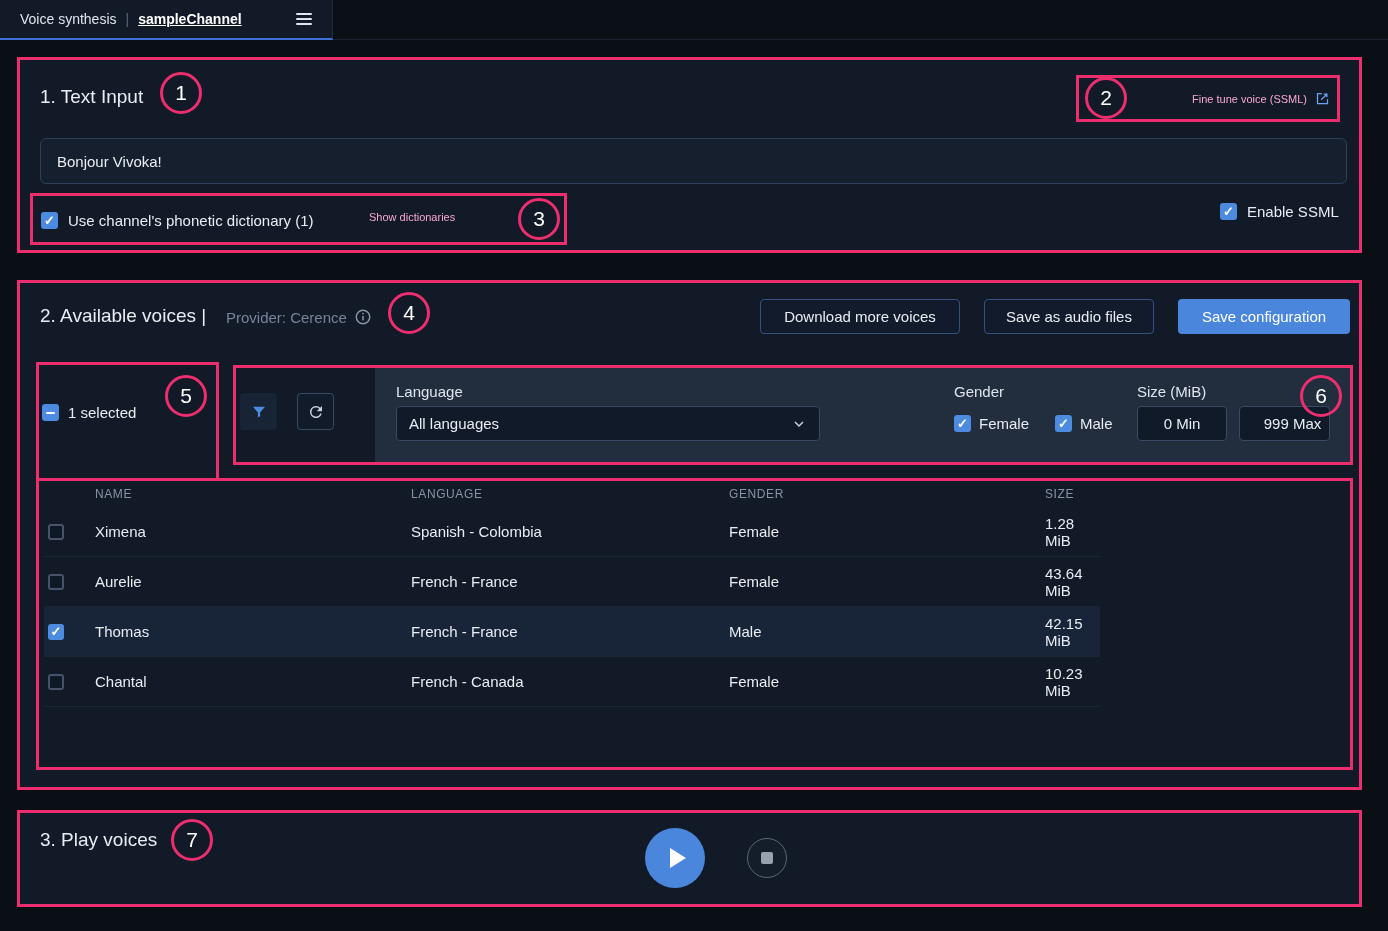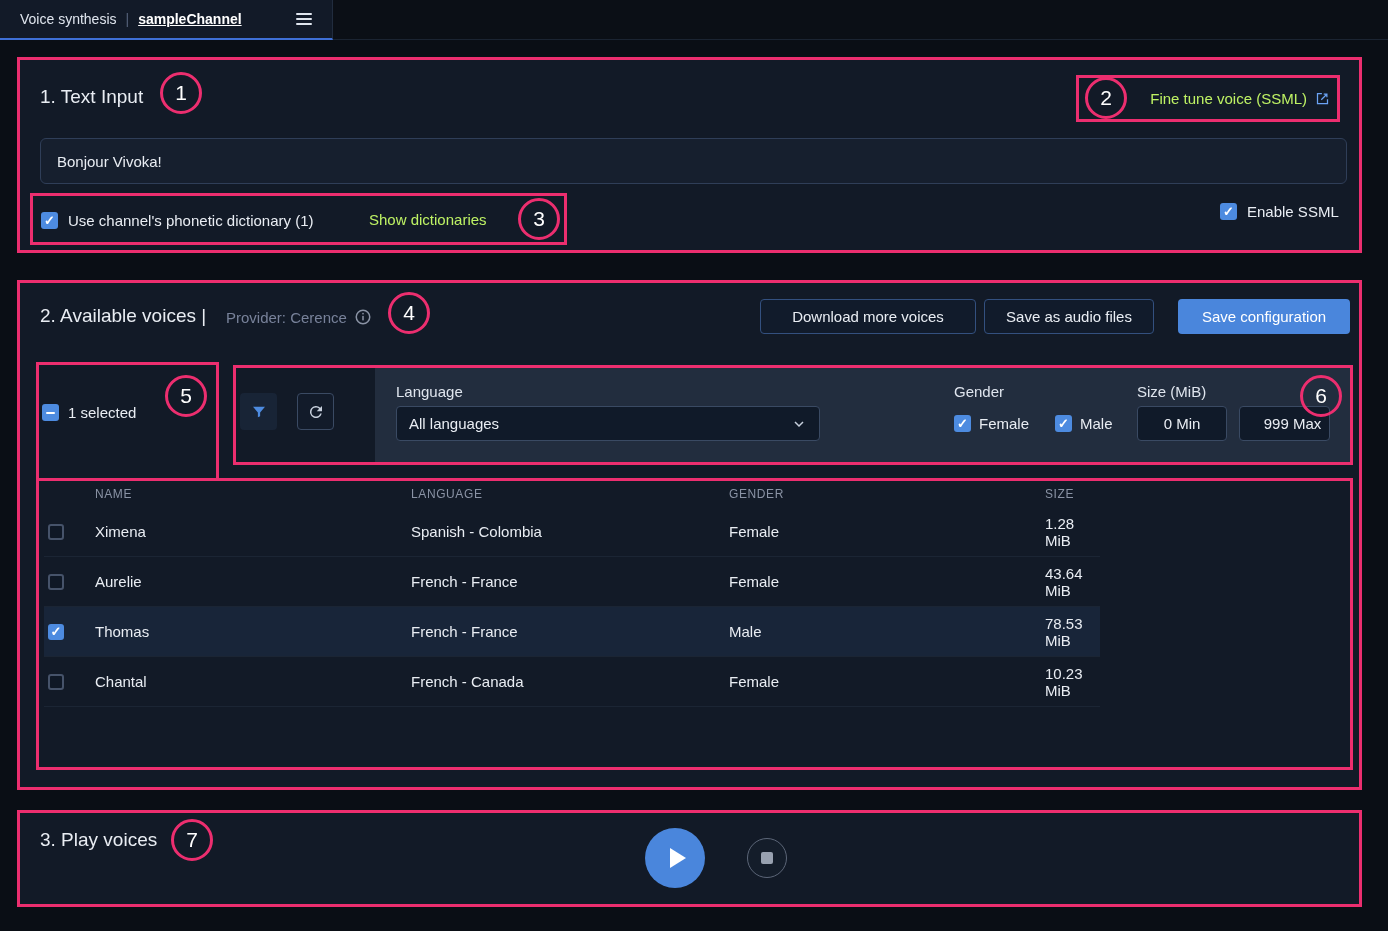--- a/index.html
+++ b/index.html
@@ -16,21 +16,21 @@
   .tab-channel { font-size:14px; font-weight:bold; color:#ffffff; white-space:nowrap;text-decoration:underline; }
   .hamburger { margin-left:auto; display:flex; flex-direction:column; gap:3px; cursor:pointer; padding:4px; }
   .hamburger i { display:block; width:16px; height:2px; background:#dfe5ee; border-radius:1px; }
 
   
   .ann-box { position:absolute; border:3px solid #ec2e6f; pointer-events:none; }
   .ann-box.filled { background:#121a27; pointer-events:auto; }
   .ann-circle { position:absolute; width:42px; height:42px; border:3px solid #ec2e6f; border-radius:50%; display:flex; align-items:center; justify-content:center; font-size:21px; color:#ffffff; pointer-events:none; z-index:30; }
 
   .sec-title { position:absolute; font-size:19px; color:#e9edf3; line-height:28px; }
-  .link { color:#bef264; font-size:15px; cursor:pointer; }
+  .link { color:#f9a8d4; font-size:11px; cursor:pointer; }
   .muted { color:#78829a; }
 
   
   .cb { width:17px; height:17px; border-radius:3px; flex:0 0 auto; cursor:pointer; display:flex; align-items:center; justify-content:center; }
   .cb.checked { background:#4d8be0; }
   .cb.checked::after { content:"\2713"; color:#fff; font-size:13px; font-weight:bold; line-height:1; }
   .cb.indeterminate { background:#4d8be0; }
   .cb.indeterminate::after { content:""; width:9px; height:2px; background:#fff; border-radius:1px; }
   .cb.unchecked { background:#0f1826; border:2px solid #46536a; }
 
@@ -115,21 +115,21 @@
   <div class="sec-title abs" style="left:40px; top:302px;">2. Available voices |</div>
   <span class="abs muted" style="left:226px; top:308px; font-size:15px; line-height:20px;">Provider: Cerence</span>
   <span class="abs" style="left:354px; top:308px;">
     <svg width="18" height="18" viewBox="0 0 24 24">
         <circle cx="12" cy="12" r="9" fill="none" stroke="#8a93a5" stroke-width="2"></circle>
         <rect x="11" y="10.5" width="2" height="6" fill="#8a93a5"></rect>
         <rect x="11" y="6.5" width="2" height="2" fill="#8a93a5"></rect>
       </svg>
   </span>
 
-  <button class="btn-outline" style="left:760px; top:299px; width:216px; height:35px;">Download more voices</button>
+  <button class="btn-outline" style="left:760px; top:299px; width:200px; height:35px;">Download more voices</button>
   <button class="btn-outline" style="left:984px; top:299px; width:170px; height:35px;">Save as audio files</button>
   <button class="btn-primary" style="left:1178px; top:299px; width:172px; height:35px;">Save configuration</button>
 
   <div class="abs" style="left:42px; top:404px; height:17px; display:flex; align-items:center; gap:9px;">
     <span class="cb indeterminate"></span>
     <span style="font-size:15px;">1 selected</span>
   </div>
 
   <div class="filter-panel" style="left:375px; top:368px; width:975px; height:94px;"></div>
 
@@ -199,21 +199,21 @@
       <span>Female</span>
       <span>43.64 MiB</span>
     </div>
     <div class="trow selected">
       <span>
           <span class="cb checked"></span>
         </span>
       <span>Thomas</span>
       <span>French - France</span>
       <span>Male</span>
-      <span>78.53 MiB</span>
+      <span>42.15 MiB</span>
     </div>
     <div class="trow">
       <span>
           <span class="cb unchecked"></span>
         </span>
       <span>Chantal</span>
       <span>French - Canada</span>
       <span>Female</span>
       <span>10.23 MiB</span>
     </div>

